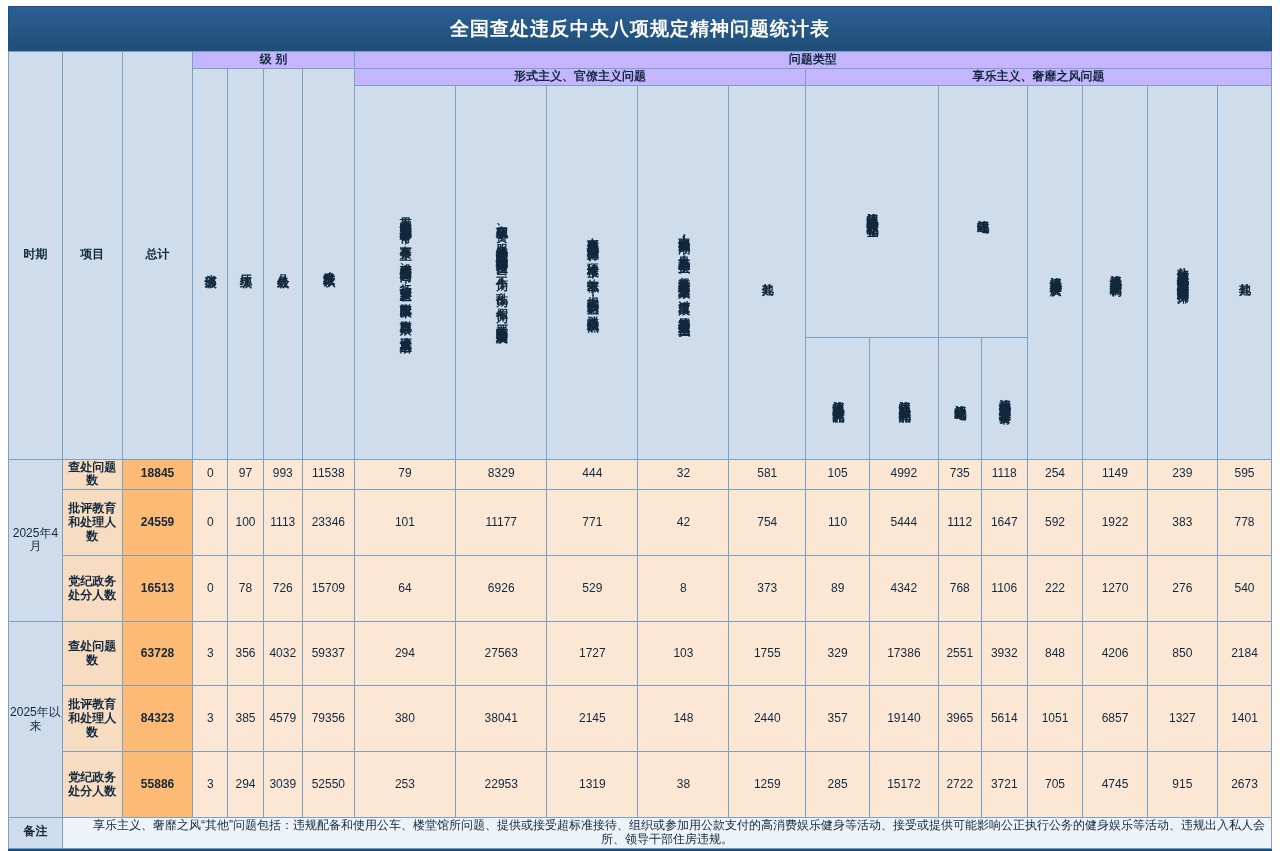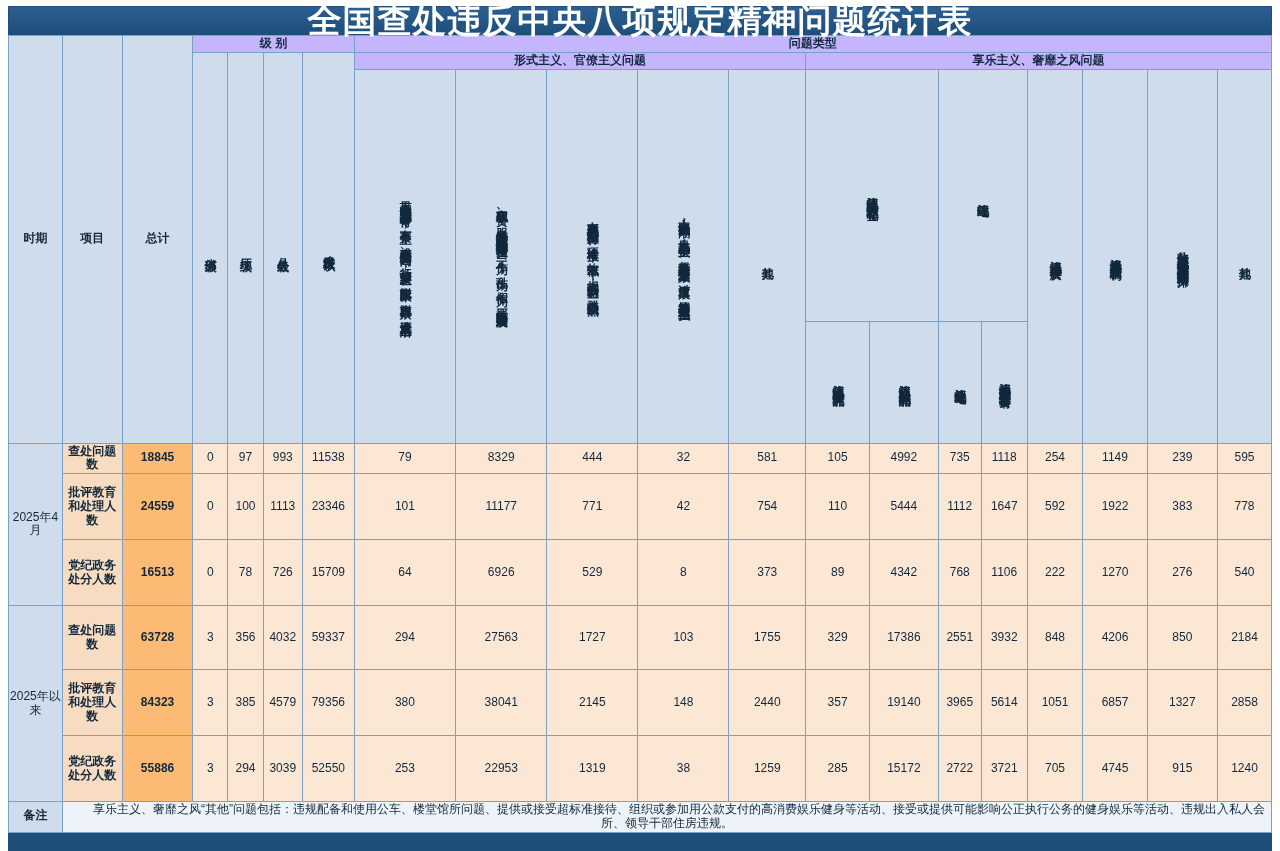--- a/index.html
+++ b/index.html
@@ -15,27 +15,27 @@
   }
   .sheet {
     position: relative;
     width: 1280px;
     height: 851px;
     box-sizing: border-box;
     background: #ffffff;
     padding: 6px 8px 0 8px;
   }
   .title-bar {
-    height: 29px;
+    height: 45px;
     background: linear-gradient(to bottom, #2b5f93, #1f4e79);
     color: #ffffff;
     display: flex;
     align-items: center;
     justify-content: center;
-    font-size: 34px;
+    font-size: 19px;
     font-weight: bold;
     letter-spacing: 1px;
     border: 1px solid #1f4e79;
     box-sizing: border-box;
   }
   table.grid {
     border-collapse: collapse;
     width: 1264px;
     table-layout: fixed;
   }
@@ -304,21 +304,21 @@
       <td class="num">2145</td>
       <td class="num">148</td>
       <td class="num">2440</td>
       <td class="num">357</td>
       <td class="num">19140</td>
       <td class="num">3965</td>
       <td class="num">5614</td>
       <td class="num">1051</td>
       <td class="num">6857</td>
       <td class="num">1327</td>
-      <td class="num">2858</td>
+      <td class="num">1401</td>
     </tr>
 
     <tr>
       <td class="item" style="height:66px">党纪政务处分人数</td>
       <td class="num total">55886</td>
       <td class="num">3</td>
       <td class="num">294</td>
       <td class="num">3039</td>
       <td class="num">52550</td>
       <td class="num">253</td>
@@ -326,21 +326,21 @@
       <td class="num">1319</td>
       <td class="num">38</td>
       <td class="num">1259</td>
       <td class="num">285</td>
       <td class="num">15172</td>
       <td class="num">2722</td>
       <td class="num">3721</td>
       <td class="num">705</td>
       <td class="num">4745</td>
       <td class="num">915</td>
-      <td class="num">1240</td>
+      <td class="num">2673</td>
     </tr>
 
     <tr>
       <td class="note-label">备注</td>
       <td class="note-body" colspan="19">享乐主义、奢靡之风“其他”问题包括：违规配备和使用公车、楼堂馆所问题、提供或接受超标准接待、组织或参加用公款支付的高消费娱乐健身等活动、接受或提供可能影响公正执行公务的健身娱乐等活动、违规出入私人会所、领导干部住房违规。</td>
     </tr>
   </tbody>
     </table>
 
   <div class="footer">

